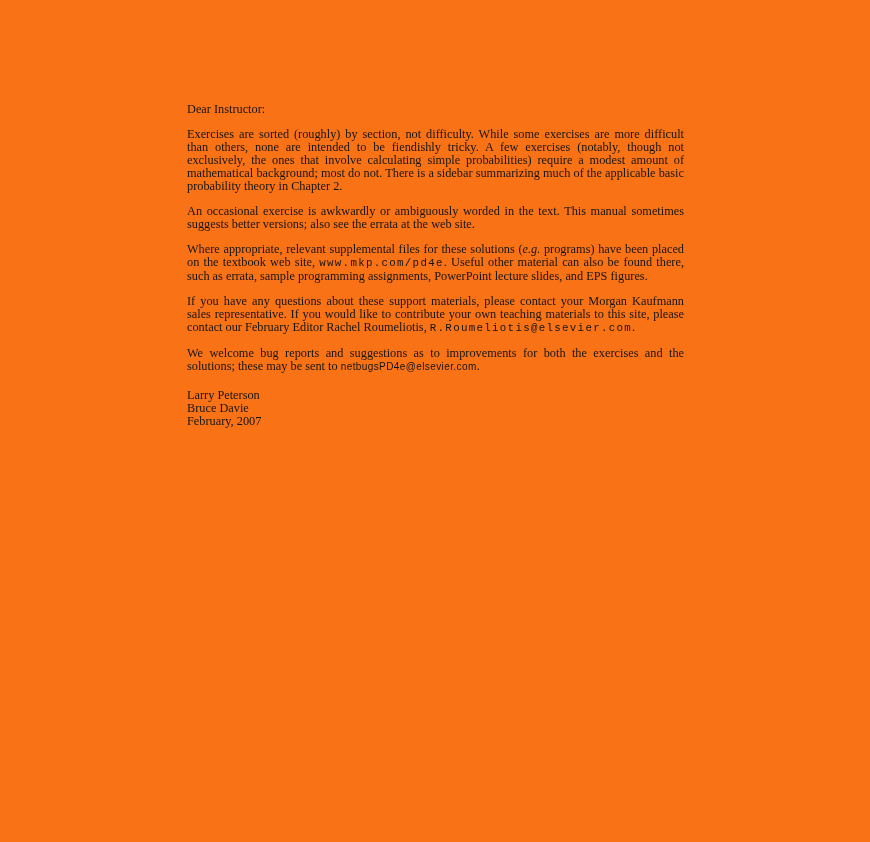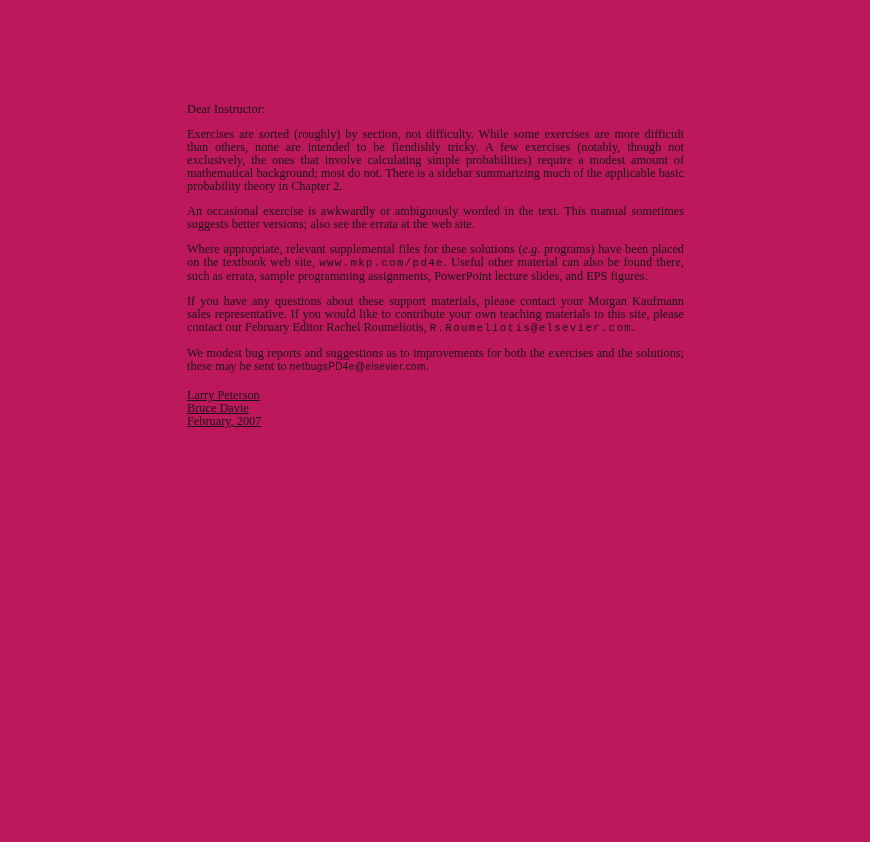--- a/index.html
+++ b/index.html
@@ -4,21 +4,21 @@
 <style>
   html, body {
     margin: 0;
     padding: 0;
     background: #ffffff;
   }
   .page {
     position: relative;
     width: 870px;
     height: 842px;
-    background: #be185d;
+    background: #f97316;
     overflow: hidden;
     font-family: "Liberation Serif", serif;
     color: #151515;
   }
   .letter {
     position: absolute;
     left: 187px;
     top: 103px;
     width: 497px;
     font-size: 12.3px;
@@ -41,39 +41,39 @@
     letter-spacing: 1.3px;
     white-space: nowrap;
     margin-top: 46px;
   }
   .sans {
     font-family: "Liberation Sans", sans-serif;
     font-size: 10px;
     letter-spacing: 0.4px;
     white-space: nowrap;
   }
-  .signature { margin-top: 16px; text-decoration: underline; }
+  .signature { margin-top: 16px; }
   .sig-line {
     margin: 0;
     line-height: 13px;
     text-align: left;
   }
 </style>
 </head>
 <body>
 
 <div class="page">
   <div class="letter">
     <p class="para salutation">Dear Instructor:</p>
     <div id="paragraphs">
         <p class="para"><span class="run">Exercises are sorted (roughly) by section, not difficulty.  While some exercises are more difficult than others, none are intended to be fiendishly tricky.  A few exercises (notably, though not exclusively, the ones that involve calculating simple probabilities) require a modest amount of mathematical background; most do not.  There is a sidebar summarizing much of the applicable basic probability theory in Chapter 2.</span></p>
         <p class="para"><span class="run">An occasional exercise is awkwardly or ambiguously worded in the text.  This manual sometimes suggests better versions; also see the errata at the web site.</span></p>
         <p class="para"><span class="run">Where appropriate, relevant supplemental files for these solutions (</span><span class="italic">e.g.</span><span class="run"> programs) have been placed on the textbook web site, </span><span class="mono">www.mkp.com/pd4e</span><span class="run">.  Useful other material can also be found there, such as errata, sample programming assignments, PowerPoint lecture slides, and EPS figures.</span></p>
         <p class="para"><span class="run">If you have any questions about these support materials, please contact your Mor­gan Kaufmann sales representative.  If you would like to contribute your own teach­ing materials to this site, please contact our February Editor Rachel Roumeliotis, </span><span class="mono">R.Roumeliotis@elsevier.com</span><span class="run">.</span></p>
-        <p class="para"><span class="run">We modest bug reports and suggestions as to improvements for both the exercises and the solutions; these may be sent to </span><span class="sans">netbugsPD4e@elsevier.com</span><span class="run">.</span></p>
+        <p class="para"><span class="run">We welcome bug reports and suggestions as to improvements for both the exercises and the solutions; these may be sent to </span><span class="sans">netbugsPD4e@elsevier.com</span><span class="run">.</span></p>
       </div>
     <div id="signature" class="signature">
         <p class="sig-line">Larry Peterson</p>
         <p class="sig-line">Bruce Davie</p>
         <p class="sig-line">February, 2007</p>
       </div>
   </div>
 </div>
 
 </body></html>

